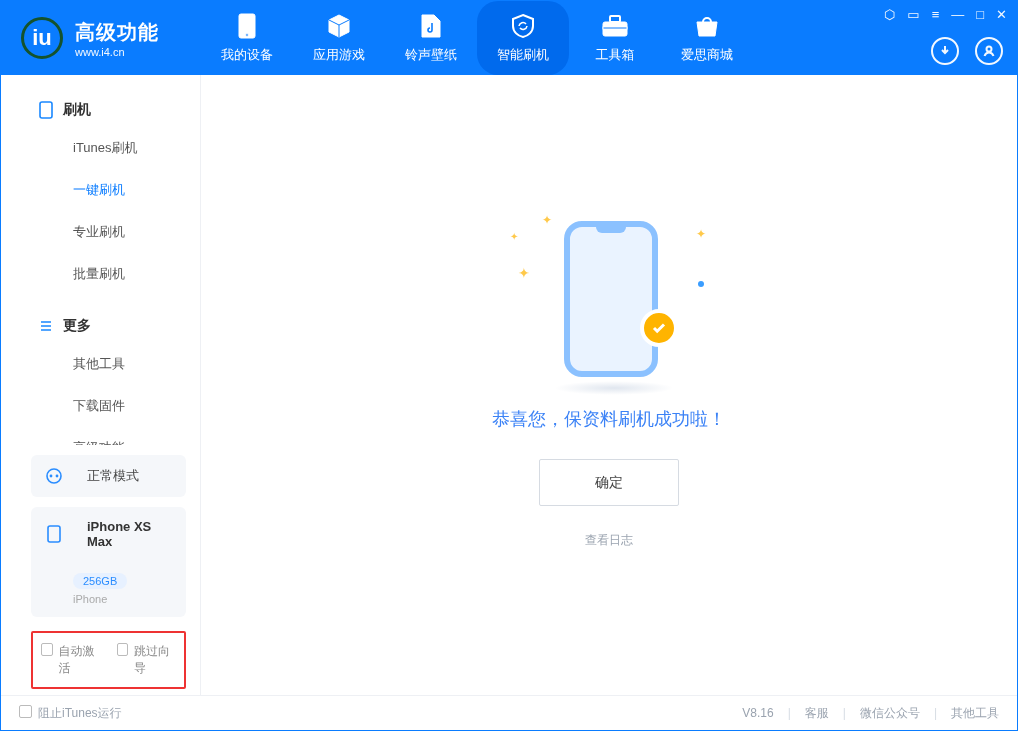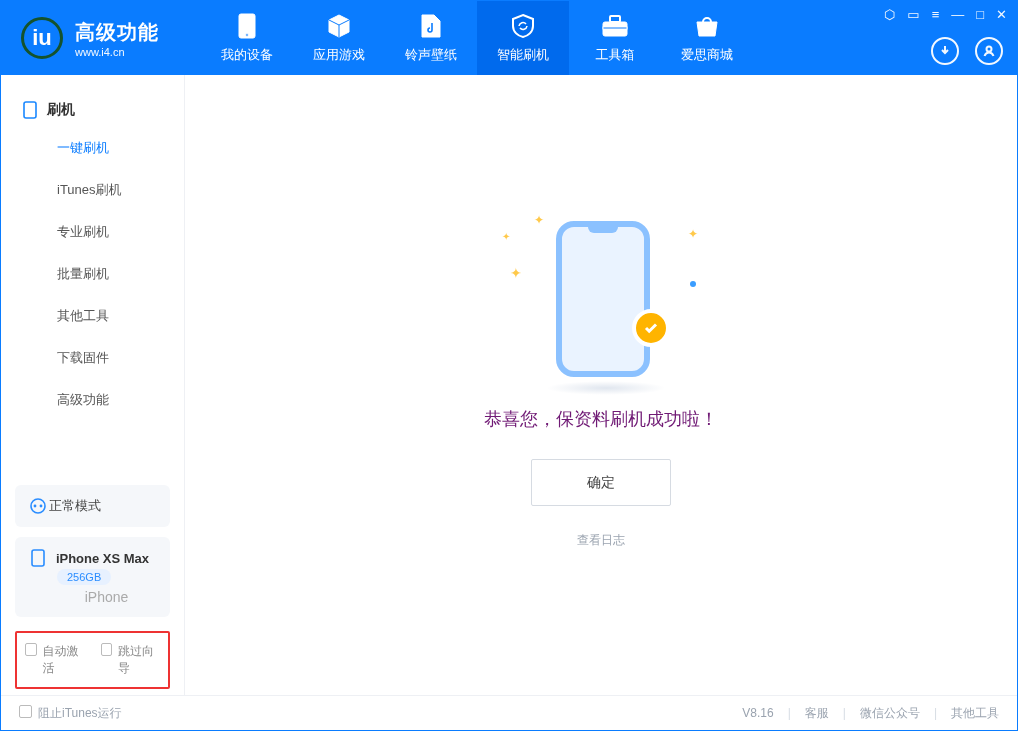--- a/index.html
+++ b/index.html
@@ -19,60 +19,60 @@
   display: flex; align-items: center; justify-content: center; font-weight: 700; font-size: 22px;
 }
 .brand-text .t1 { font-size: 20px; font-weight: 600; letter-spacing: 1px; }
 .brand-text .t2 { font-size: 11px; opacity: .95; }
 
 .tabs { display: flex; align-items: stretch; }
 .tab {
   width: 92px; display: flex; flex-direction: column; align-items: center; justify-content: center;
   gap: 6px; cursor: pointer; font-size: 13px; position: relative;
 }
-.tab.active { background: #006aed; }
+.tab.active { background: #006aed; border-radius: 21px; }
 .tab .ico { width: 28px; height: 28px; display: flex; align-items: center; justify-content: center; }
 .tab .ico svg { fill: #fff; stroke: #fff; }
 
 .header-right { margin-left: auto; display: flex; flex-direction: column; justify-content: space-between; padding: 6px 10px 10px 0; }
 .win-controls { display: flex; gap: 12px; justify-content: flex-end; font-size: 13px; opacity: .95; }
 .win-controls span { cursor: pointer; }
 .acct-controls { display: flex; gap: 16px; justify-content: flex-end; padding-right: 4px; }
 .circ-btn {
   width: 28px; height: 28px; border: 2px solid #fff; border-radius: 50%;
   display: flex; align-items: center; justify-content: center; cursor: pointer; opacity: .95;
 }
 .circ-btn svg { fill: none; stroke: #fff; stroke-width: 2; }
 
 
 .body { flex: 1; display: flex; min-height: 0; }
-.sidebar { width: 184px; background: #fff; display: flex; flex-direction: column; border-right: 1px solid #eef0f4; }
+.sidebar { width: 200px; background: #fff; display: flex; flex-direction: column; border-right: 1px solid #eef0f4; padding-left: 16px; }
 .sb-scroll { flex: 1; overflow-y: auto; padding-top: 18px; }
 .sb-group-header {
   display: flex; align-items: center; gap: 10px; padding: 8px 22px; color: #333; font-size: 14px; font-weight: 600;
 }
 .sb-group-header svg { stroke: #1a88ff; }
 .sb-item {
   padding: 12px 22px 12px 56px; font-size: 13px; color: #555; cursor: pointer;
 }
 .sb-item.active { color: #0a7cff; }
 
 .sb-devices { padding: 0 14px 14px; }
 .dev-card {
   background: #f5f7fa; border-radius: 6px; padding: 12px 14px; margin-top: 10px;
-  display: flex; align-items: center; gap: 2px; font-size: 13px; color: #444; text-align: center;
+  display: flex; align-items: center; gap: 24px; font-size: 13px; color: #444;
 }
 .dev-card .dot {
   width: 18px; height: 18px; display:flex; align-items:center; justify-content:center;
 }
 .dev-card.phone { flex-wrap: wrap; }
 .dev-card.phone .dname { font-weight: 600; color: #333; flex: 1; }
 .dev-card.phone .cap-line { width: 100%; padding-left: 28px; display:flex; flex-direction:column; gap:4px; }
 .cap-pill { background:#e7f1ff; color:#2a8dff; border-radius:10px; padding:2px 10px; font-size:11px; align-self:flex-start; }
-.dtype { font-size: 14px; color: #aaa; }
+.dtype { font-size: 11px; color: #aaa; }
 
 .opt-row {
   border: 2px solid #e33; border-radius: 2px; margin: 0 14px 6px; padding: 10px 8px;
   display: flex; gap: 16px; align-items: center; font-size: 12px; color: #888;
 }
 .chk { display:flex; align-items:flex-start; gap:6px; cursor:pointer; }
 .chk .box { width:13px; height:13px; border:1px solid #bbb; border-radius:2px; }
 
 .main { flex: 1; position: relative; background: #fff; display: flex; flex-direction: column; align-items: center; justify-content: center; }
 .illus { position: relative; width: 150px; height: 160px; }
@@ -87,21 +87,21 @@
   position: absolute; left: 30px; top: 0; background: #eaf3ff;
 }
 .phone-shape .notch { position:absolute; left:50%; top:-2px; transform:translateX(-50%); width:30px; height:8px; background:#8bc1ff; border-radius:0 0 6px 6px; }
 .shadow { position:absolute; left:20px; bottom:-14px; width:120px; height:14px; background:radial-gradient(ellipse, rgba(0,50,120,.12), transparent 70%); }
 .badge {
   position:absolute; right:6px; bottom:34px; width:38px; height:38px; border-radius:50%;
   background:#ffb400; display:flex; align-items:center; justify-content:center; border:4px solid #fff;
 }
 .badge svg { stroke:#fff; stroke-width:3; fill:none; }
 
-.msg { margin-top: 26px; font-size: 18px; color: #701a75; font-weight: 500; }
+.msg { margin-top: 26px; font-size: 18px; color: #3b82f6; font-weight: 500; }
 .ok-btn {
   margin-top: 28px; width: 140px; height: 47px; border:1px solid #d6dbe2; background:#fff;
   font-size: 14px; color:#444; cursor:pointer; border-radius:2px;
 }
 .loglink { margin-top: 26px; font-size: 12px; color: #9aa3af; cursor: pointer; font-family: Liberation Serif, serif; }
 
 
 .footer {
   height: 34px; border-top: 1px solid #eef0f4; display:flex; align-items:center;
   padding: 17px 18px; font-size: 12px; color:#9aa3af; gap:14px;
@@ -210,25 +210,31 @@
   <div class="body">
 
     <div class="sidebar">
       <div class="sb-scroll">
         <div class="sb-group-header">
           <svg width="14" height="18" viewBox="0 0 14 18">
               <rect x="1" y="1" width="12" height="16" rx="2" fill="none" stroke-width="1.6"></rect>
             </svg>
           <span>刷机</span>
         </div>
+        <div class="sb-item">iTunes刷机</div>
         <div class="sb-item active">一键刷机</div>
-        <div class="sb-item">iTunes刷机</div>
         <div class="sb-item">专业刷机</div>
         <div class="sb-item">批量刷机</div>
 
+        <div class="sb-group-header" style="margin-top:14px">
+          <svg width="14" height="14" viewBox="0 0 14 14">
+              <path d="M2 3h10M2 7h10M2 11h10" stroke-width="1.6"></path>
+            </svg>
+          <span>更多</span>
+        </div>
         <div class="sb-item">其他工具</div>
         <div class="sb-item">下载固件</div>
         <div class="sb-item">高级功能</div>
       </div>
 
       <div class="sb-devices">
         <div class="dev-card">
           <span class="dot">
             <svg width="16" height="16" viewBox="0 0 16 16">
                 <circle cx="8" cy="8" r="7" fill="none" stroke="#2a8dff" stroke-width="1.6"></circle>

